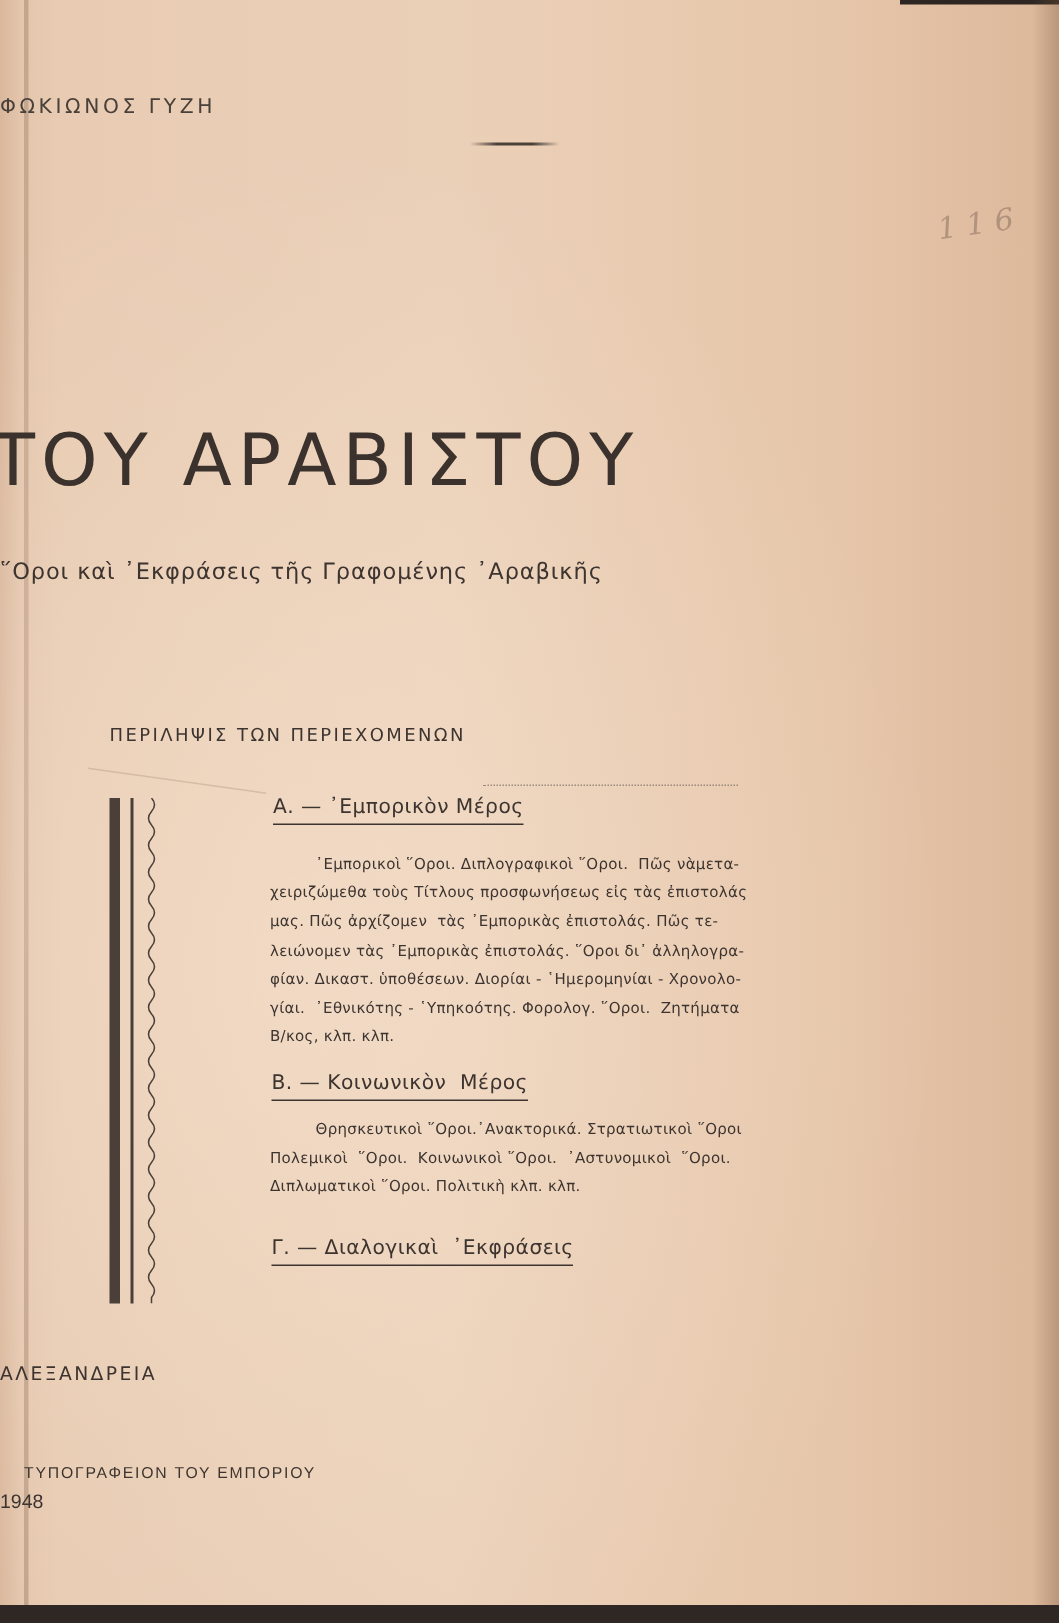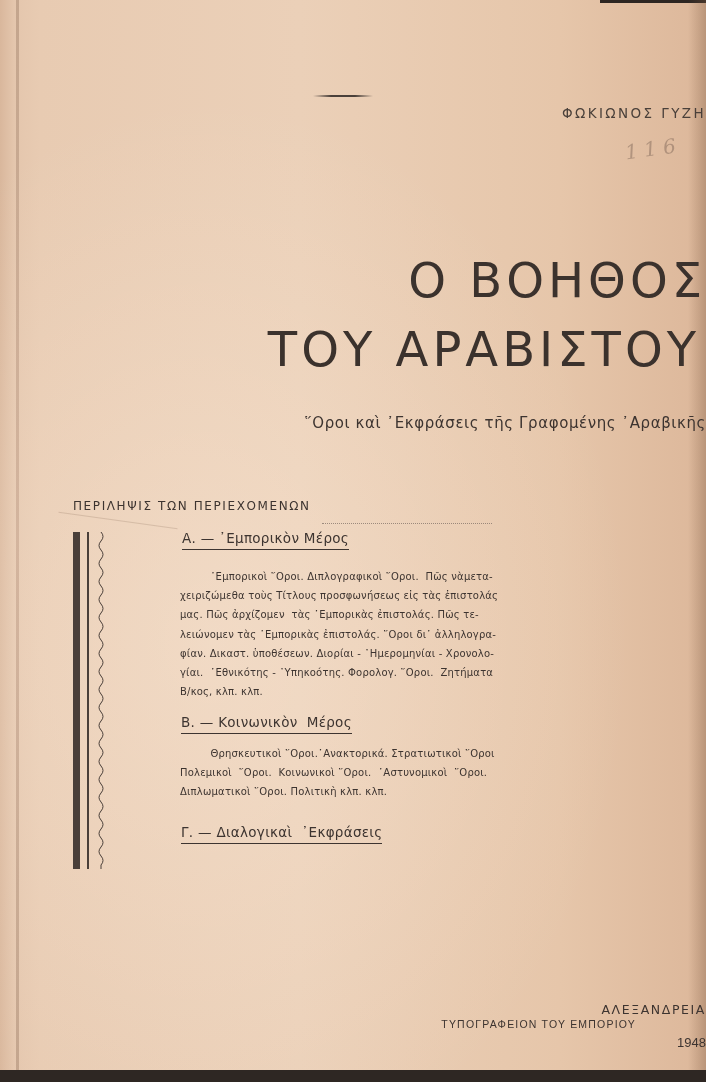--- a/index.html
+++ b/index.html
@@ -19,31 +19,31 @@
       position:absolute; left:16px; top:0; width:3px; height:1070px;
       background:linear-gradient(180deg,#a98a73,#c2a08a 50%,#a98a73);
       opacity:0.55;
     }
     .right-shadow {
       position:absolute; right:0; top:0; width:18px; height:1070px;
       background:linear-gradient(90deg, rgba(0,0,0,0), rgba(120,85,60,0.35));
     }
     .top-bar { position:absolute; left:600px; top:0; width:106px; height:3px; background:#2d2622; }
     .abs { position:absolute; white-space:nowrap; }
-    .center { text-align:right;margin-top:42px; }
+    .center { text-align:left; }
 
     .author { left:0; width:706px; top:63px; font-size:13.5px; letter-spacing:2.4px; color:#4a403a; }
     .rule { left:313px; top:95px; width:60px; height:2px; background:linear-gradient(90deg, rgba(74,64,58,0), #4a403a 30%, #4a403a 70%, rgba(74,64,58,0)); }
 
     .title1, .title2 { left:0; width:706px; font-size:48px; letter-spacing:4px; color:#3b322d; font-weight:normal; line-height:1; }
     .title1 { top:214px; }
     .title2 { top:283px; left:-6px; }
     .subtitle { left:0; width:706px; top:372px; font-size:15px; letter-spacing:0.6px; color:#3d3430; }
 
-    .contents-heading { left:73px; top:483px; font-size:12px; letter-spacing:1.6px; color:#3d3430;margin-top:16px; }
+    .contents-heading { left:73px; top:483px; font-size:12px; letter-spacing:1.6px; color:#3d3430; }
 
     .bar-thick { left:73px; top:532px; width:7px; height:337px; background:#4a3f39; }
     .bar-thin { left:87px; top:532px; width:2px; height:337px; background:#4a3f39; }
     .wavy { left:95px; top:532px; width:12px; height:337px; }
 
     .section-head { font-size:13.5px; color:#3d3430; letter-spacing:0.3px; padding-bottom:3px; border-bottom:1.5px solid #3d3430; }
     .secA { left:182px; top:530px; }
     .secB { left:181px; top:714px; }
     .secC { left:181px; top:824px; }
     .dots { left:322px; top:523px; width:170px; height:2px; border-top:1.5px dotted #7a6b62; opacity:0.7; }
@@ -53,40 +53,39 @@
     .paraB { left:180px; top:744px; }
     .paraC { left:296px; top:858px; }
 
     .edition-box {
       left:255px; top:899px; width:168px; height:30px;
       border:2px dotted #4a3f39; box-sizing:border-box;
       display:flex; align-items:center; justify-content:center;
     }
     .edition-text { font-family:"DejaVu Serif", serif; font-style:italic; font-size:14px; color:#3d3430; letter-spacing:0.4px; }
 
-    .city { left:0; width:706px; top:960px; font-size:12.5px; letter-spacing:1.6px; color:#3d3430; }
+    .city { left:0; width:706px; top:908px; font-size:12.5px; letter-spacing:1.6px; color:#3d3430; }
     .printer { left:16px; width:620px; top:976px; font-size:10.5px; letter-spacing:1.2px; color:#3d3430; font-family:"Liberation Sans", sans-serif; }
     .year { left:0; width:706px; top:993px; font-size:13px; color:#3d3430; font-family:"Liberation Sans", sans-serif; }
 
     .pencil { left:625px; top:137px; font-size:20px; color:rgba(90,70,60,0.35); font-family:"DejaVu Serif", serif; font-style:italic; transform:rotate(-8deg); }
     .crease1 { left:58px; top:520px; width:120px; height:1px; background:rgba(140,110,90,0.25); transform:rotate(8deg); }
     .bottom-strip { position:absolute; left:0; top:1070px; width:706px; height:12px; background:#2e2723; }
   </style>
 </head>
 <body>
 
 <div class="page">
   <div class="top-bar"></div>
   <div class="page-edge"></div>
   <div class="right-shadow"></div>
 
   <div class="abs center author">ΦΩΚΙΩΝΟΣ ΓΥΖΗ</div>
   <div class="abs rule"></div>
 
-  <div class="abs center title1">Ο ΒΟΗΘΟΣ</div>
   <div class="abs center title2">ΤΟΥ ΑΡΑΒΙΣΤΟΥ</div>
   <div class="abs center subtitle">῞Οροι καὶ ᾿Εκφράσεις τῆς Γραφομένης ᾿Αραβικῆς</div>
 
   <div class="abs pencil">1 1 6</div>
 
   <div class="abs contents-heading">ΠΕΡΙΛΗΨΙΣ ΤΩΝ ΠΕΡΙΕΧΟΜΕΝΩΝ</div>
   <div class="abs crease1"></div>
 
   <div class="abs bar-thick"></div>
   <div class="abs bar-thin"></div>

